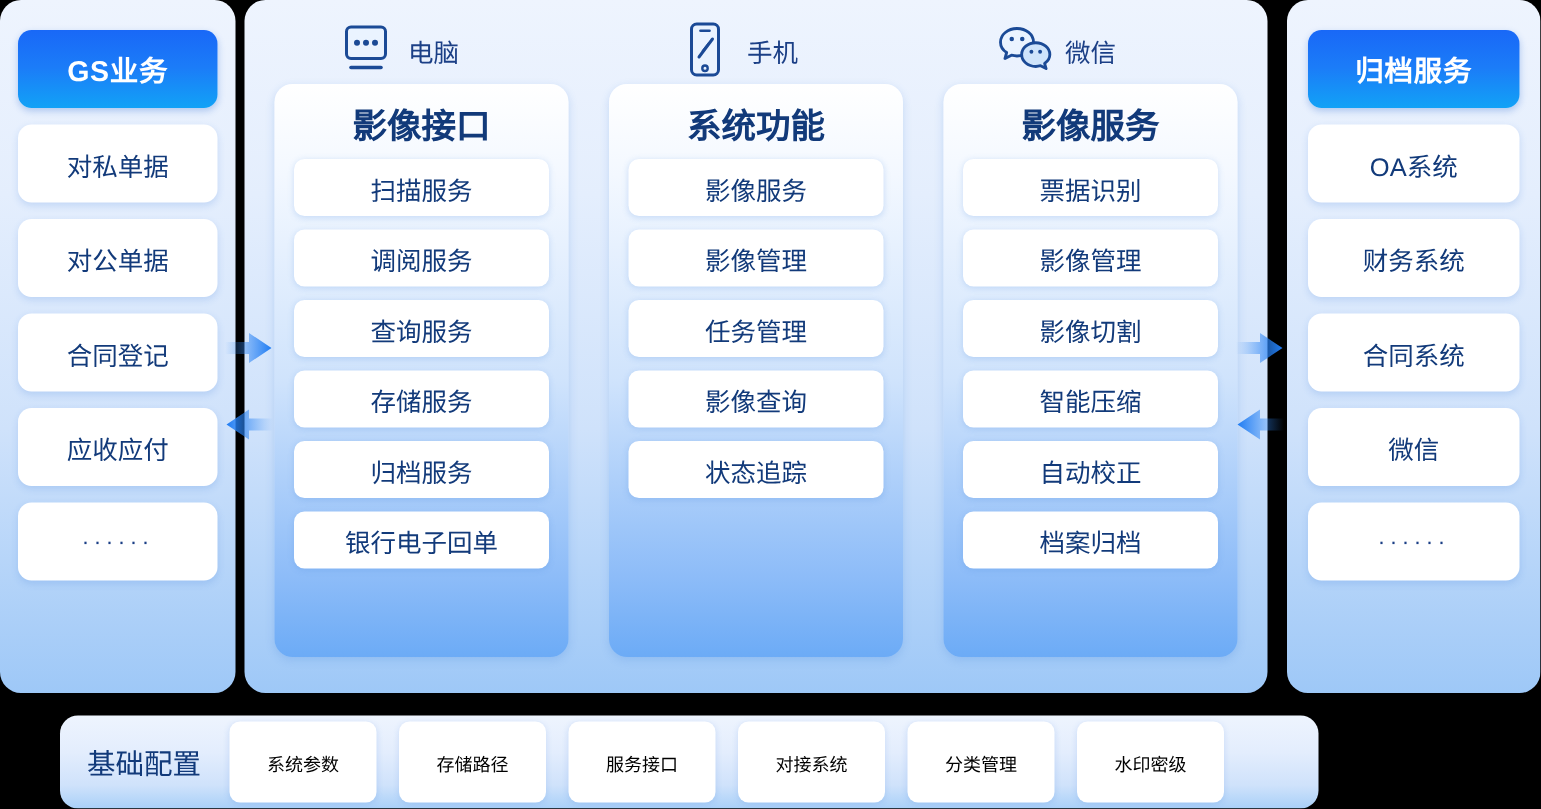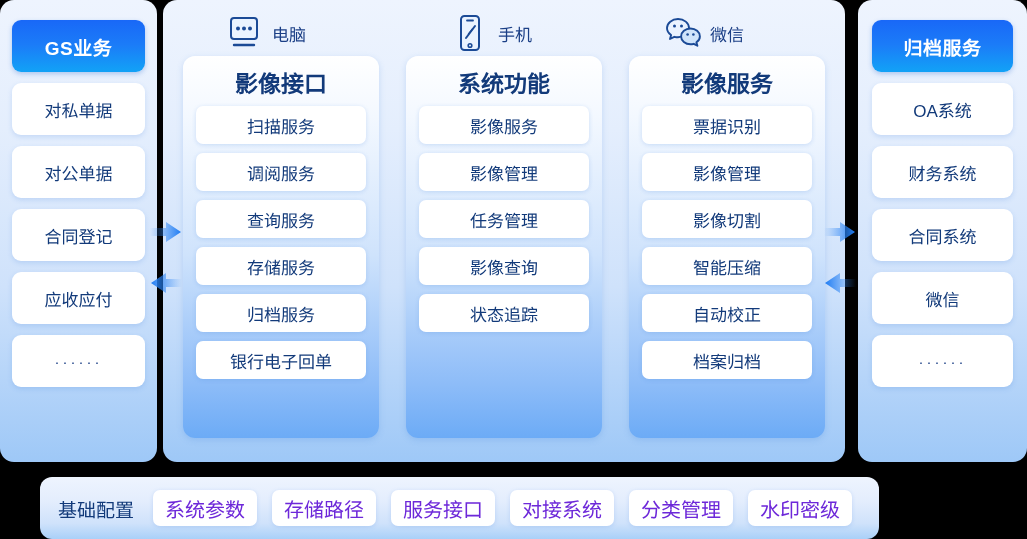--- a/index.html
+++ b/index.html
@@ -179,27 +179,27 @@
     margin-left: 32px;
   }
   #bottom-bar .bar-title {
     font-size: 19px;
     color: #123a7a;
     font-weight: normal;
     margin-right: 4px;
     white-space: nowrap;
   }
   .bar-chip {
-    height: 36px;
+    height: 54px;
     min-width: 98px;
     padding: 0 12px;
     border-radius: 7px;
     background: #ffffff;
-    color: #6d28d9;
-    font-size: 20px;
+    color: #000000;
+    font-size: 12px;
     display: flex;
     align-items: center;
     justify-content: center;
     box-shadow: 0 1px 4px rgba(70,130,220,.20);
     white-space: nowrap;
     box-sizing: border-box;
   }
 </style>
 </head>
 <body>

